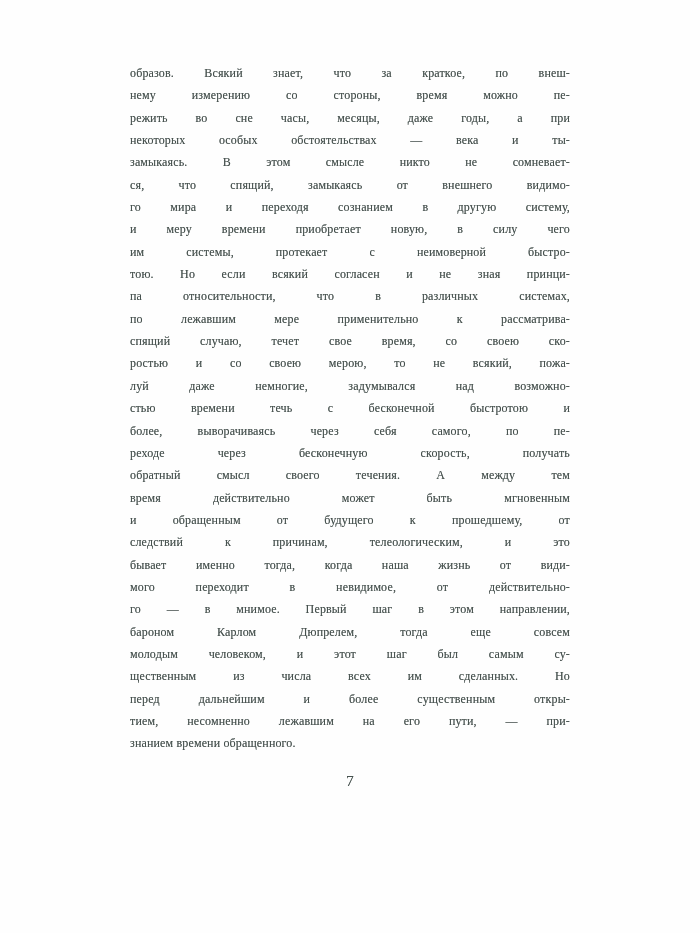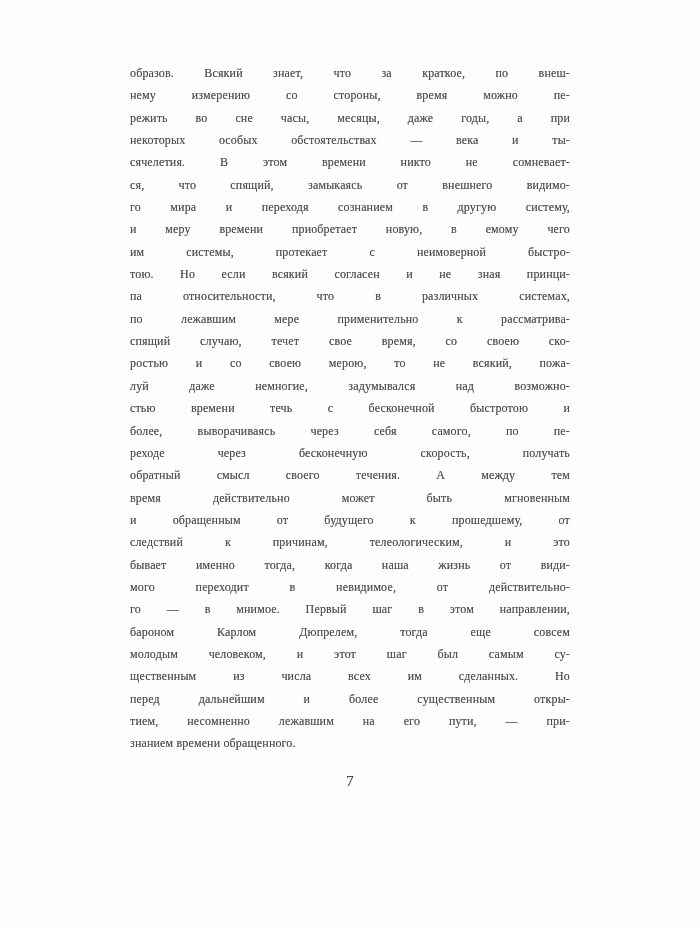--- a/index.html
+++ b/index.html
@@ -50,24 +50,24 @@
 </head>
 <body>
 
 <div class="page">
   <div class="textblock">
 
     <div class="line"><span>образов. Всякий знает, что за краткое, по внеш-</span></div>
       <div class="line"><span>нему измерению со стороны, время можно пе-</span></div>
       <div class="line"><span>режить во сне часы, месяцы, даже годы, а при</span></div>
       <div class="line"><span>некоторых особых обстоятельствах — века и ты-</span></div>
-      <div class="line"><span>сячелетия. В этом времени никто не сомневает-</span></div>
+      <div class="line"><span>замыкаясь. В этом смысле никто не сомневает-</span></div>
       <div class="line"><span>ся, что спящий, замыкаясь от внешнего видимо-</span></div>
       <div class="line"><span>го мира и переходя сознанием в другую систему,</span></div>
-      <div class="line"><span>и </span><span class="it">меру времени</span><span> приобретает новую, в емому чего</span></div>
+      <div class="line"><span>и </span><span class="it">меру времени</span><span> приобретает новую, в силу чего</span></div>
       <div class="line"><span>им системы, протекает с неимоверной быстро-</span></div>
       <div class="line"><span>тою. Но если всякий согласен и не зная принци-</span></div>
       <div class="line"><span>па относительности, что в различных системах,</span></div>
       <div class="line"><span>по лежавшим мере применительно к рассматрива-</span></div>
       <div class="line"><span>спящий случаю, течет </span><span class="it">свое</span><span> время, со </span><span class="it">своею</span><span> ско-</span></div>
       <div class="line"><span>ростью и со </span><span class="it">своею</span><span> мерою, то не всякий, пожа-</span></div>
       <div class="line"><span>луй даже немногие, задумывался над возможно-</span></div>
       <div class="line"><span>стью времени течь с </span><span class="it">бесконечной</span><span> быстротою и</span></div>
       <div class="line"><span>более, выворачиваясь через себя самого, по пе-</span></div>
       <div class="line"><span>реходе через бесконечную скорость, получать</span></div>

